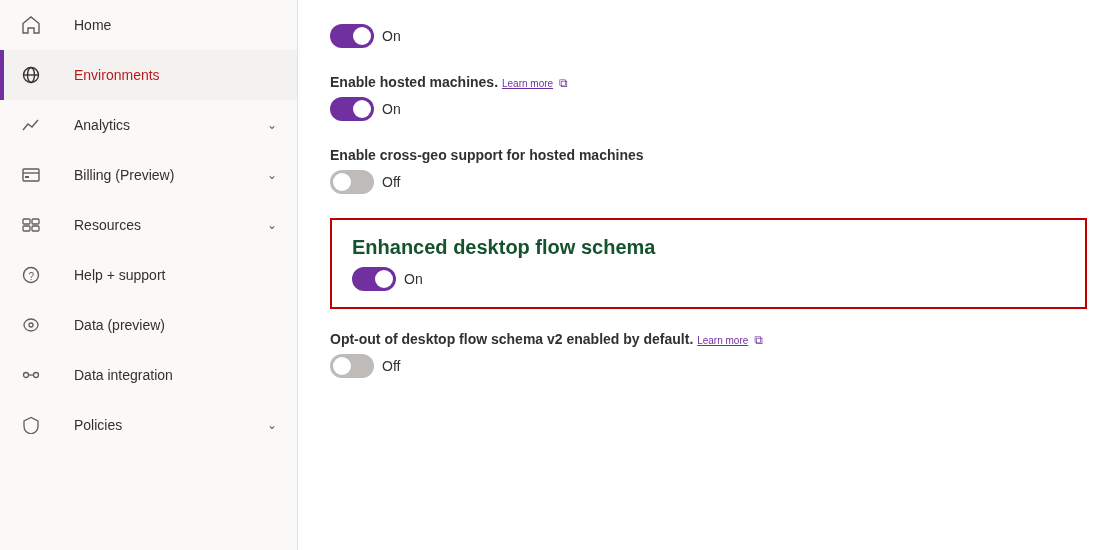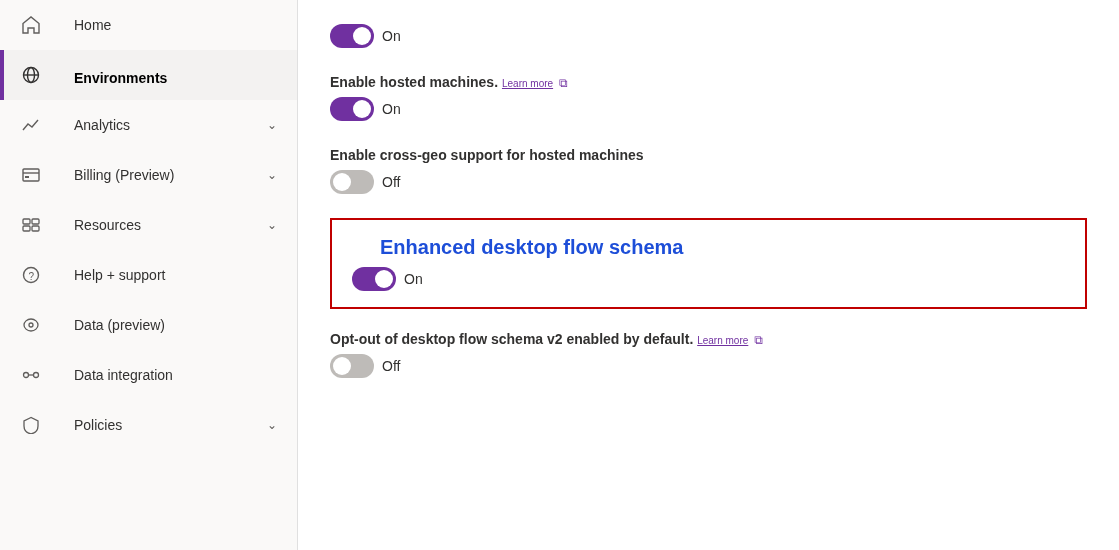--- a/index.html
+++ b/index.html
@@ -21,23 +21,22 @@
       padding: 14px 20px;
       cursor: pointer;
       color: #323130;
       font-size: 14px;
       position: relative;
       user-select: none;
       gap: 20px;
     }
     .nav-item.active {
       background: #f3f2f1;
-      font-weight: 700;
-      color: #000000;
-      align-items: flex-end;
+      font-weight: 400;
+      color: #b91c1c;
     }
     .nav-item.active::before {
       content: '';
       position: absolute;
       left: 0;
       top: 0;
       bottom: 0;
       width: 4px;
       background: #7030a0;
     }
@@ -140,23 +139,22 @@
     
     .highlight-box {
       border: 2px solid #c00000;
       padding: 16px 20px;
       margin-bottom: 20px;
       margin-top: 8px;
     }
     .highlight-title {
       font-size: 20px;
       font-weight: 600;
-      color: #1d4ed8;
+      color: #14532d;
       margin-bottom: 8px;
-      margin-left: 28px;
     }
     .highlight-desc {
       font-size: 14px;
       color: #323130;
       margin-bottom: 8px;
     }
 
     
     svg { display: block; }
   </style>

